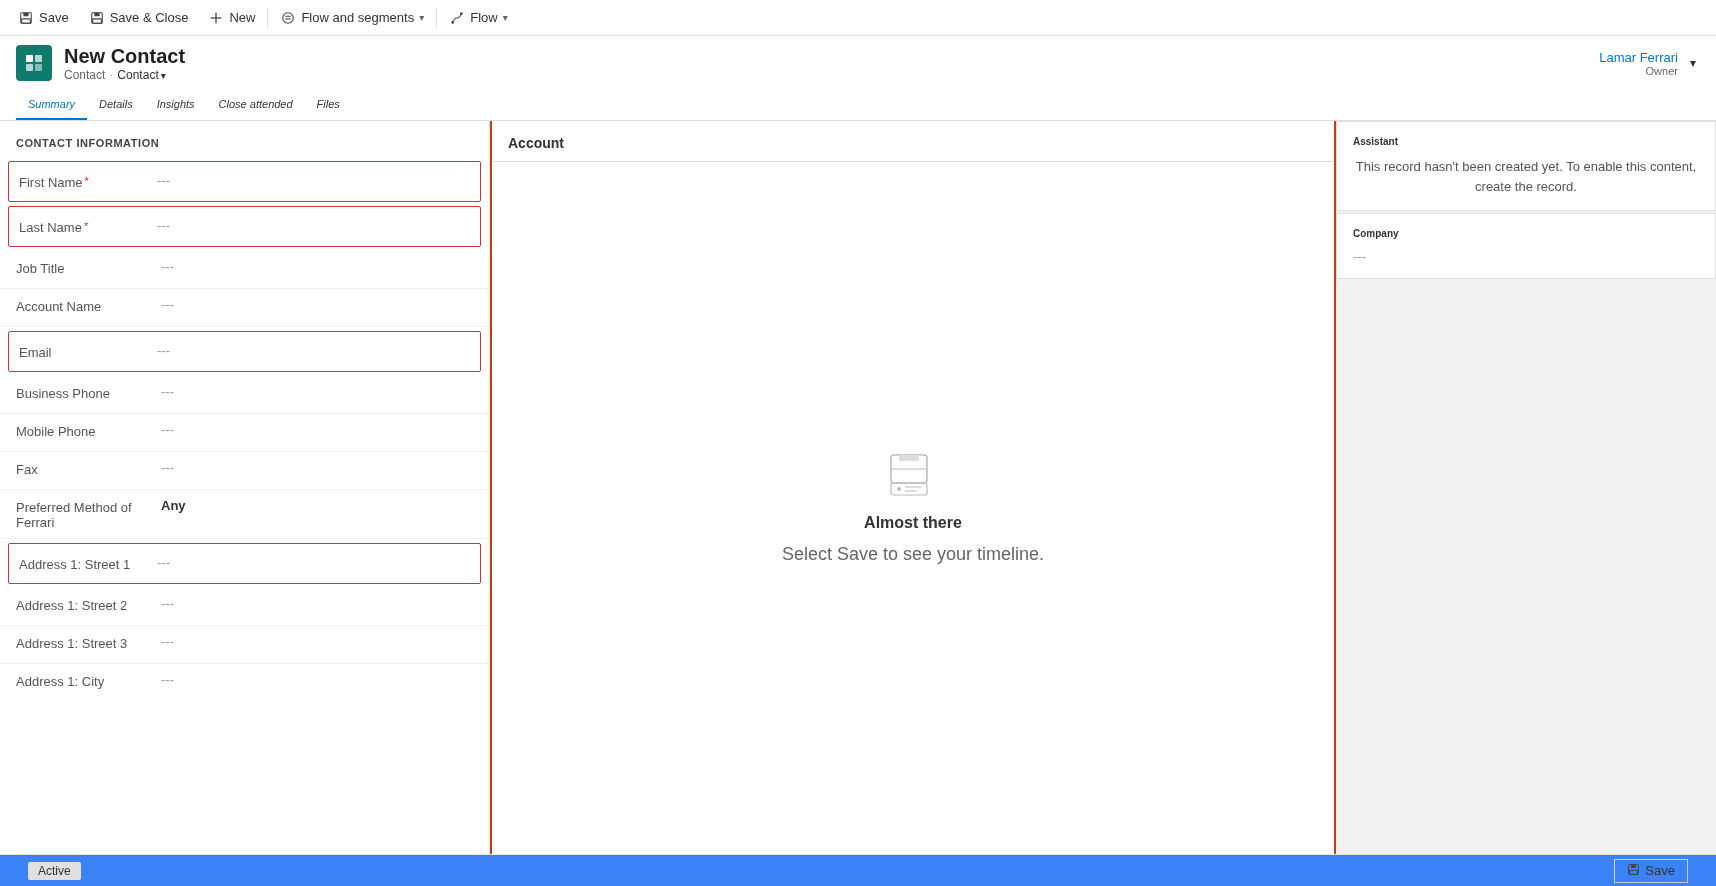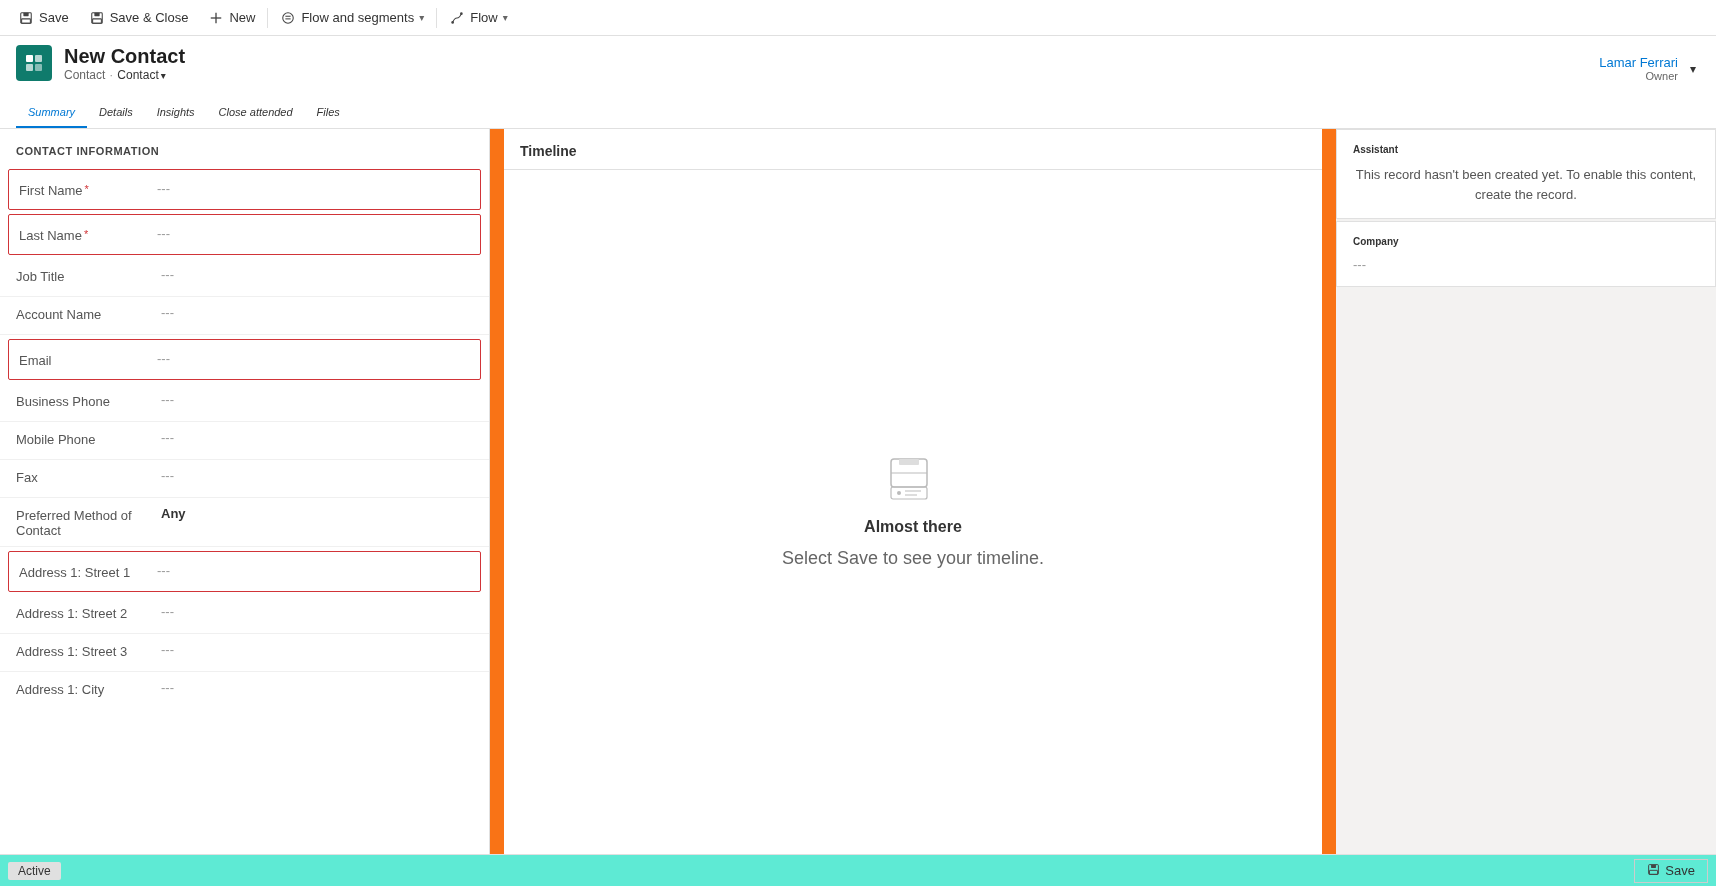--- a/index.html
+++ b/index.html
@@ -45,23 +45,23 @@
 
     
     .header-area {
       background: #fff;
       border-bottom: 1px solid #e0e0e0;
       padding: 8px 16px 0 16px;
       flex-shrink: 0;
     }
     .header-top {
       display: flex;
-      align-items: flex-end;
+      align-items: center;
       justify-content: space-between;
-      margin-bottom: 16px;
+      margin-bottom: 8px;
     }
     .header-left {
       display: flex;
       align-items: center;
       gap: 12px;
     }
     .app-icon {
       width: 36px;
       height: 36px;
       background: #0f7b6c;
@@ -139,22 +139,22 @@
       border-bottom: 2px solid #0078d4;
       color: #0078d4;
       font-weight: 500;
     }
 
     
     .main-content {
       display: flex;
       flex: 1;
       overflow: hidden;
-      background: #f97316;
-      gap: 12px;
+      background: #c2410c;
+      gap: 0;
     }
 
     
     .left-panel {
       width: 490px;
       background: #fff;
       border-right: 1px solid #e0e0e0;
       overflow-y: auto;
       flex-shrink: 0;
     }
@@ -276,27 +276,27 @@
       text-align: center;
       line-height: 1.5;
     }
     .right-card-value {
       font-size: 13px;
       color: #999;
     }
 
     
     .bottom-bar {
-      background: #5eead4;
+      background: #3b82f6;
       border-top: 1px solid #e0e0e0;
       height: 32px;
       display: flex;
       align-items: center;
       justify-content: space-between;
-      padding: 0 8px;
+      padding: 0 28px;
       flex-shrink: 0;
     }
     .status-badge {
       font-size: 12px;
       color: #333;
       background: #e0e0e0;
       padding: 2px 10px;
       border-radius: 2px;
     }
     .bottom-save-btn {
@@ -471,21 +471,21 @@
       <div class="field-label">Mobile Phone</div>
       <div class="field-value">---</div>
     </div>
 
     <div class="field-row">
       <div class="field-label">Fax</div>
       <div class="field-value">---</div>
     </div>
 
     <div class="field-row">
-      <div class="field-label">Preferred Method of Contact</div>
+      <div class="field-label">Preferred Method of Ferrari</div>
       <div class="field-value bold-value">Any</div>
     </div>
 
     <div class="field-row required-field">
       <div class="field-label">Address 1: Street 1</div>
       <div class="field-value">---</div>
     </div>
 
     <div class="field-row">
       <div class="field-label">Address 1: Street 2</div>
@@ -497,21 +497,21 @@
       <div class="field-value">---</div>
     </div>
 
     <div class="field-row">
       <div class="field-label">Address 1: City</div>
       <div class="field-value">---</div>
     </div>
   </div>
 
   <div class="middle-panel">
-    <div class="panel-title">Timeline</div>
+    <div class="panel-title">Account</div>
     <div class="timeline-empty">
       <div class="timeline-icon">
         <svg width="56" height="48" viewBox="0 0 56 48" fill="none">
           <rect x="6" y="4" width="36" height="28" rx="3" stroke="#bbb" stroke-width="1.5" fill="none"></rect>
           <rect x="14" y="4" width="20" height="6" rx="1" fill="#ddd"></rect>
           <line x1="6" y1="18" x2="42" y2="18" stroke="#bbb" stroke-width="1"></line>
           <rect x="6" y="32" width="36" height="12" rx="2" stroke="#bbb" stroke-width="1.2" fill="none"></rect>
           <circle cx="14" cy="38" r="2" fill="#bbb"></circle>
           <line x1="20" y1="36" x2="36" y2="36" stroke="#bbb" stroke-width="1"></line>
           <line x1="20" y1="40" x2="32" y2="40" stroke="#bbb" stroke-width="1"></line>

